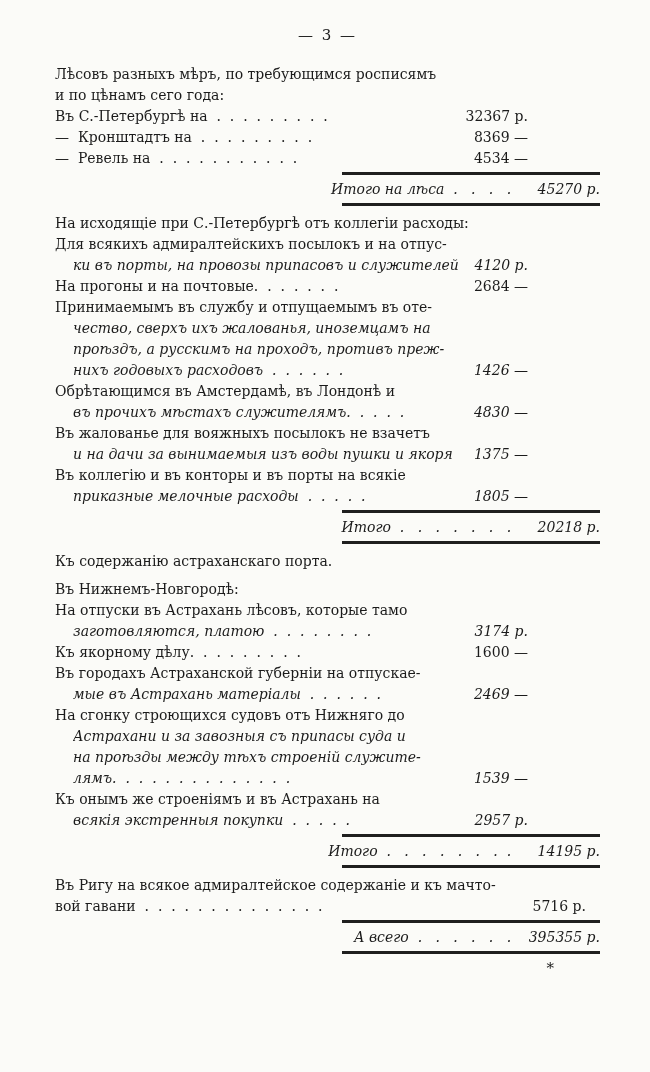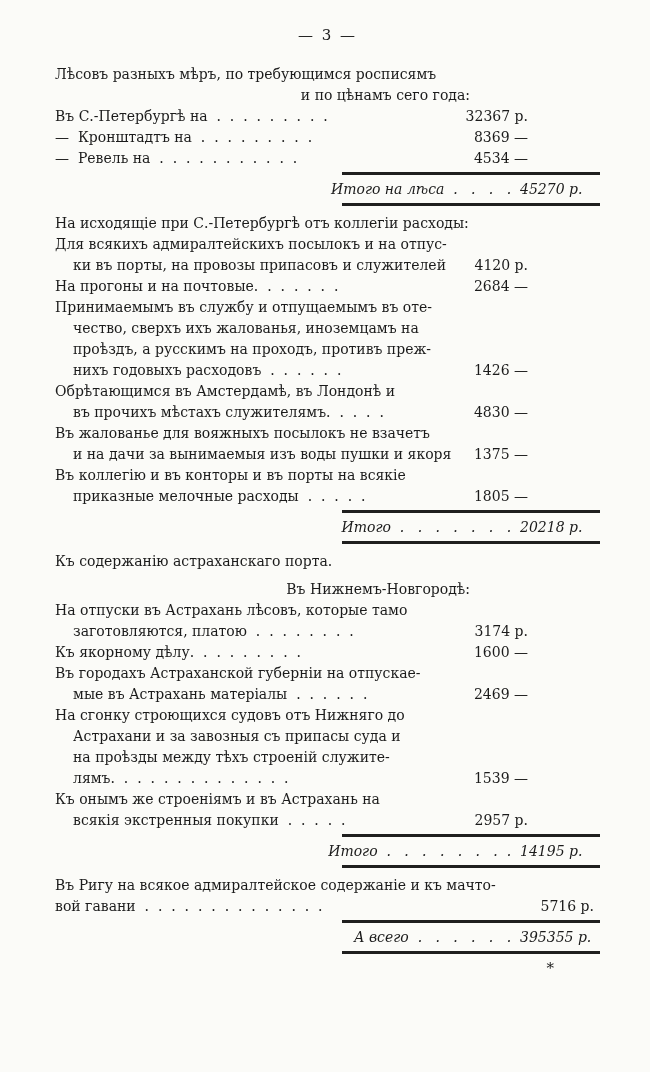--- a/index.html
+++ b/index.html
@@ -17,31 +17,31 @@
     overflow: hidden;
   }
   .pageno {
     text-align: center;
     font-size: 15px;
     letter-spacing: 2px;
     margin-bottom: 20px;
   }
   .docbody { font-size: 14px; }
   .ln { line-height: 21px; min-height: 21px; }
-  .ln.center { text-align: right; padding-right: 130px; }
+  .ln.center { text-align: left; padding-right: 130px; }
   .ln.gap { margin-top: 7px; }
-  .ln.indent { padding-left: 18px; }
+  .ln.indent { padding-left: 18px; font-style: italic; }
   .ln.entry { display: flex; align-items: center; }
   .ln.entry .t { flex: 0 1 auto; white-space: pre; overflow: hidden; }
   .ln.entry .a { flex: 0 0 auto; margin-left: auto; min-width: 68px; text-align: right; white-space: pre; }
   .ln.entry .sp { flex: 0 0 72px; }
-  .ln.entry.wide .a { margin-right: 6px; }
+  .ln.entry.wide .a { margin-right: 14px; }
   .ln.total { display: flex; font-style: italic; }
   .ln.total .t { flex: 1 1 auto; text-align: right; white-space: pre; }
-  .ln.total .a { flex: 0 0 auto; min-width: 80px; text-align: left; white-space: pre; }
+  .ln.total .a { flex: 0 0 auto; min-width: 80px; text-align: right; white-space: pre; }
   .ln.footnote { text-align: right; padding-right: 46px; font-size: 15px; margin-top: 2px; }
   .rule {
     border-top: 3px solid #1f1f1f;
     width: 258px;
     margin: 3px 0 4px auto;
   }
 </style>
 </head>
 <body>
 

